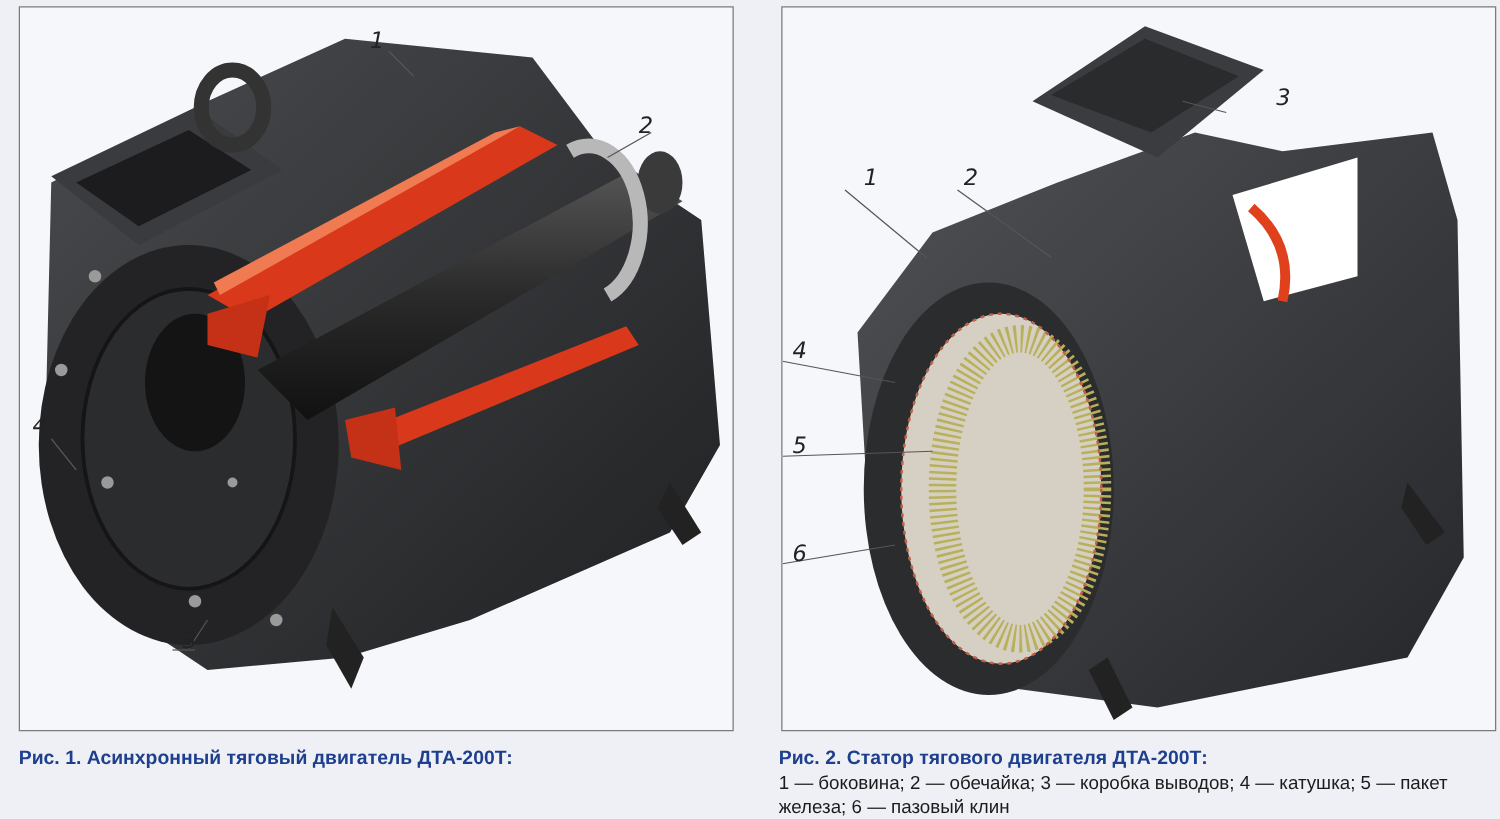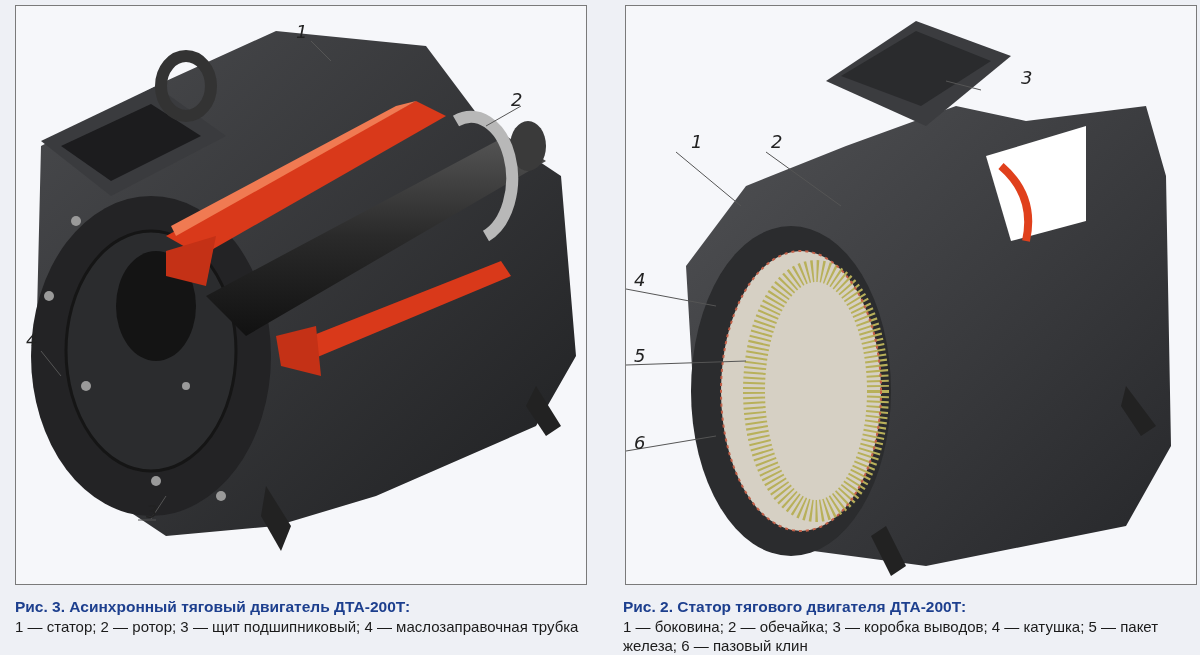--- a/index.html
+++ b/index.html
@@ -130,19 +130,18 @@
     <text class="callout-num" x="65" y="142">1</text>
     <text class="callout-num" x="145" y="142">2</text>
     <text class="callout-num" x="395" y="78">3</text>
     <text class="callout-num" x="8" y="280">4</text>
     <text class="callout-num" x="8" y="356">5</text>
     <text class="callout-num" x="8" y="443">6</text>
   </svg>
 </div>
 
 <div class="caption" id="caption1">
-  <div class="cap-title">Рис. 3. Асинхронный тяговый двигатель ДТА-200Т:</div>
-  <div class="cap-body">1 — статор; 2 — ротор; 3 — щит подшипниковый; 4 — маслозаправочная трубка</div>
+  <div class="cap-title">Рис. 1. Асинхронный тяговый двигатель ДТА-200Т:</div>
 </div>
 <div class="caption" id="caption2">
   <div class="cap-title">Рис. 2. Статор тягового двигателя ДТА-200Т:</div>
   <div class="cap-body">1 — боковина; 2 — обечайка; 3 — коробка выводов; 4 — катушка; 5 — пакет железа; 6 — пазовый клин</div>
 </div>
 
 </body></html>

